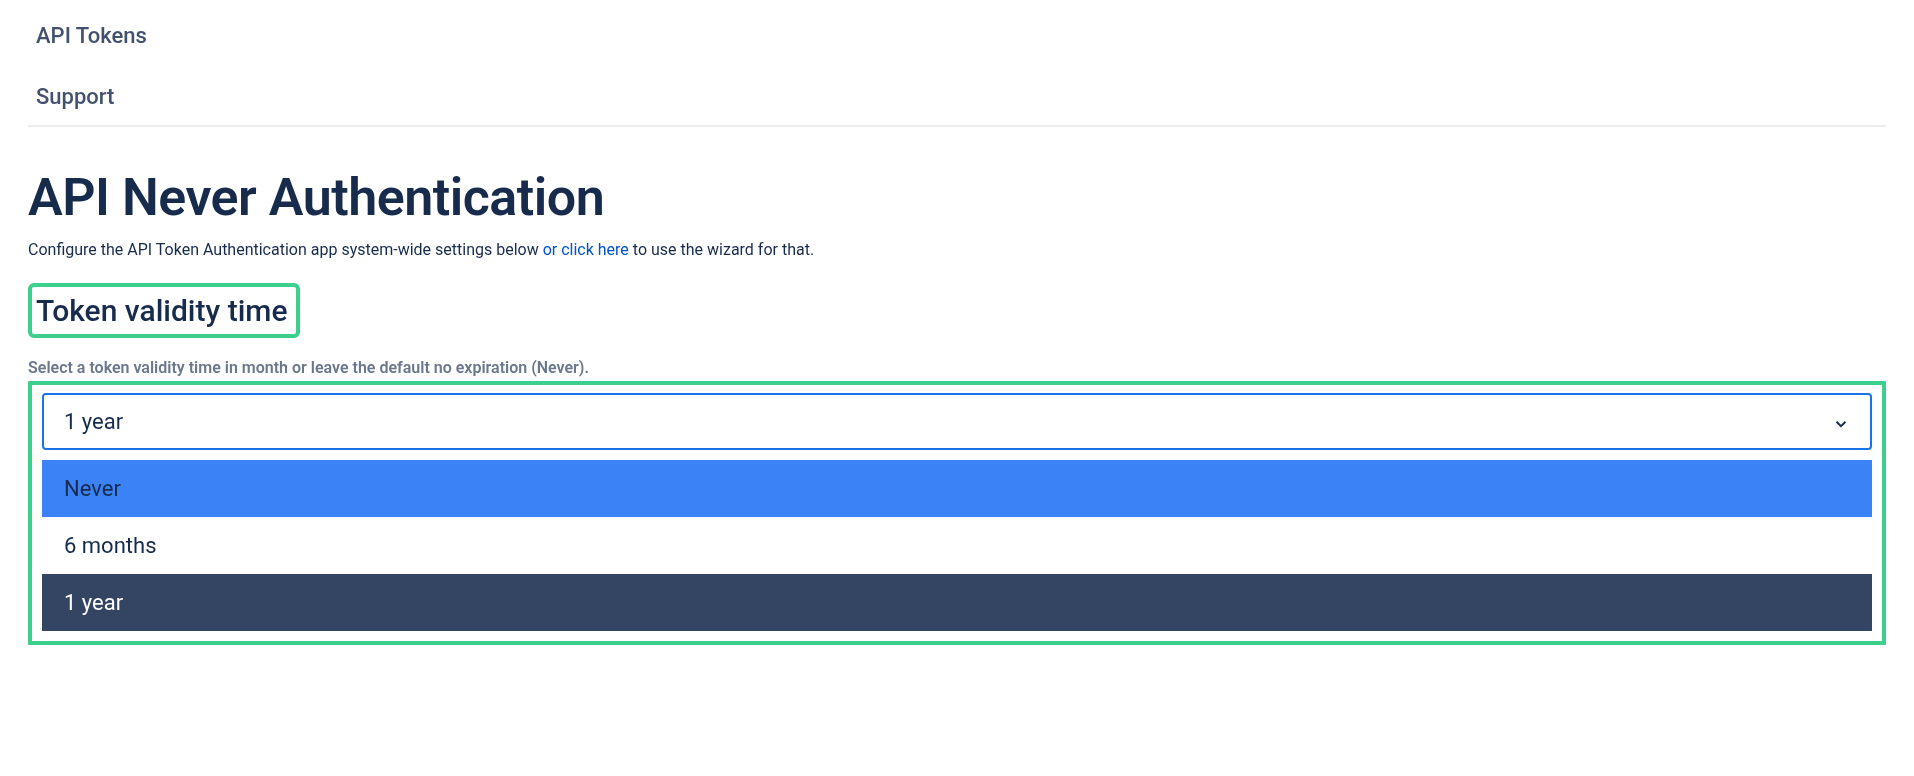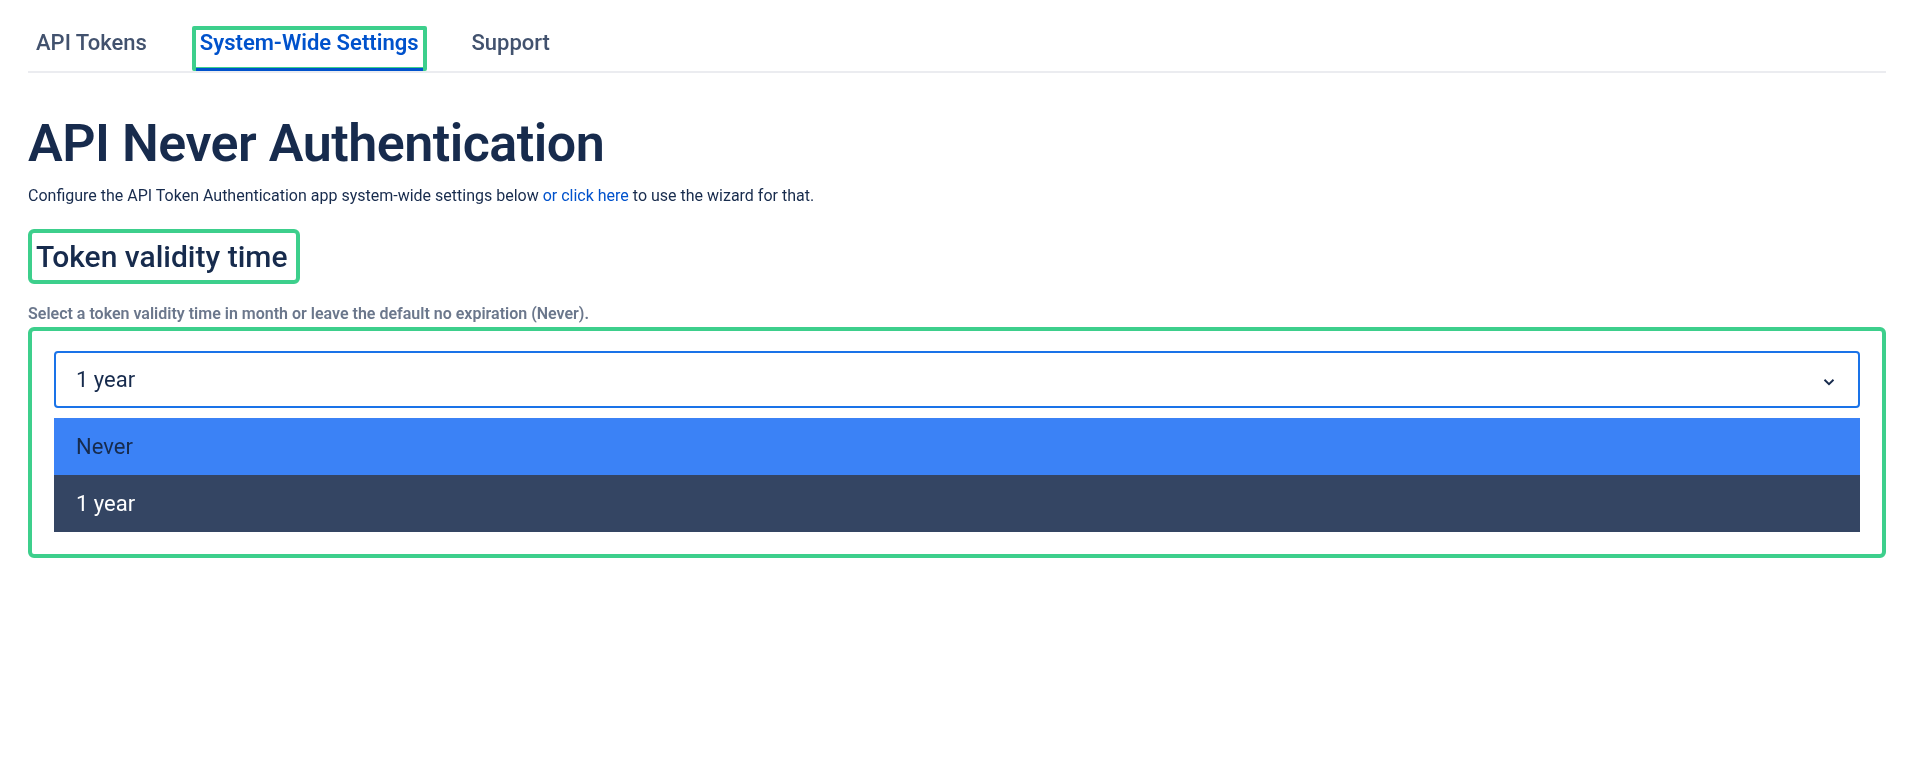--- a/index.html
+++ b/index.html
@@ -8,24 +8,25 @@
       box-sizing: border-box;
     }
     body {
       font-family: -apple-system, BlinkMacSystemFont, "Segoe UI", Roboto, Helvetica, Arial, sans-serif;
       background: #ffffff;
       color: #172b4d;
       padding: 0 28px;
     }
     .tabs {
       display: flex;
-      gap: 37px;
+      gap: 16px;
       border-bottom: 2px solid #ebecf0;
-      padding-top: 26px;
+      padding-top: 19px;
       position: relative;
+      flex-direction: column;
     }
     .tab {
       font-size: 22px;
       font-weight: 500;
       color: #42526e;
       padding-bottom: 12px;
       cursor: pointer;
       user-select: none;
       border: 4px solid transparent;
       padding-left: 4px;
@@ -77,22 +78,22 @@
     }
     .helper-text {
       font-size: 16px;
       color: #6b778c;
       font-weight: 600;
       margin-top: 20px;
     }
     .select-wrap {
       margin-top: 4px;
       border: 4px solid #3dcf8c;
-      border-radius: 6px;
-      padding: 12px;
+      border-radius: 1px;
+      padding: 0;
     }
     .select-control {
       position: relative;
       border: 2px solid #1a73e8;
       border-radius: 4px;
       padding: 14px 20px;
       margin: 8px 10px 10px 10px;
       font-size: 22px;
       color: #172b4d;
       cursor: pointer;
@@ -132,21 +133,20 @@
       color: #ffffff;
     }
   </style>
 </head>
 <body>
 
 
 
 <nav class="tabs">
   <div class="tab">API Tokens</div>
-  <div class="tab active">System-Wide Settings</div>
   <div class="tab">Support</div>
 </nav>
 
 <h1 class="page-title">API Never Authentication</h1>
 
 <p class="subtitle">
   <span>Configure the API Token Authentication app system-wide settings below </span><a>or click here</a><span> to use the wizard for that.</span>
 </p>
 
 <h2 class="section-heading">Token validity time</h2>
@@ -157,18 +157,19 @@
   <div class="select-control">
     <span>1 year</span>
     <span class="chevron-down">
       <svg viewBox="0 0 24 24">
           <polyline points="6 9 12 15 18 9"></polyline>
         </svg>
     </span>
   </div>
   <div class="options">
     <div class="option hoverish">Never</div>
+    <div class="option">6 months</div>
     <div class="option selected">1 year</div>
   </div>
 </div>
 
 
 
 
 </body></html>

